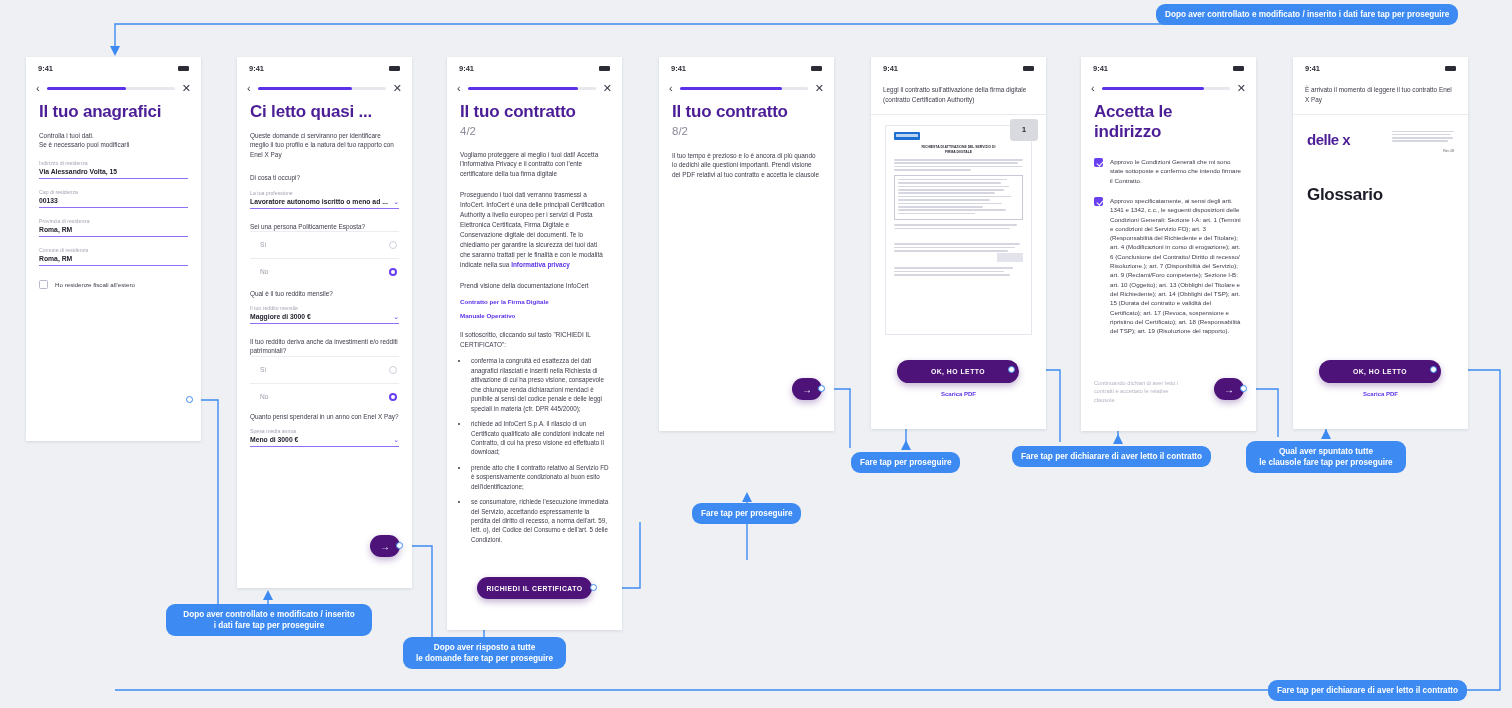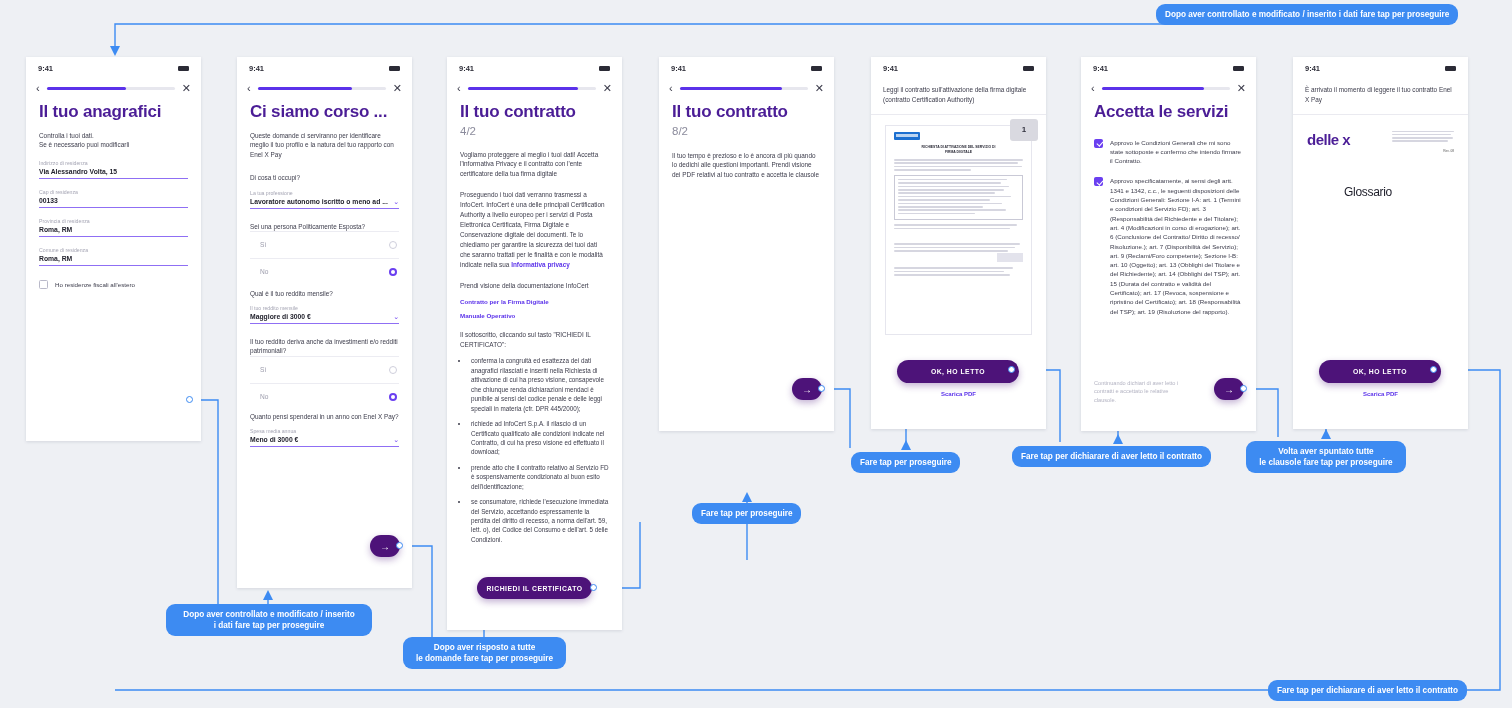--- a/index.html
+++ b/index.html
@@ -96,21 +96,21 @@
   .ln { height:1.6px; background:#d6d6e0; border-radius:1px; margin-bottom:1.8px; }
   .box { border:1px solid #c9c9d6; padding:3px; margin:4px 0; }
   .pagebadge {
     position:absolute; right:6px; top:6px; width:28px; height:22px; background:#d9d9e0;
     border-radius:3px; display:flex; align-items:center; justify-content:center;
     font-size:8px; color:#33333f; font-weight:600;
   }
   .stamp { width:26px; height:9px; background:#e3e3ec; margin-left:auto; }
 
   .enelx { font-size:15px; font-weight:700; color:#4b1d96; letter-spacing:-.5px; }
-  .glossario { font-size:12px; font-weight:400; color:#1c1c28; letter-spacing:-.3px;margin-left:37px; }
+  .glossario { font-size:17px; font-weight:700; color:#1c1c28; letter-spacing:-.3px; }
   .scarica { text-align:center; font-size:6px; font-weight:700; color:#5b32ea; }
 
   
   .note {
     position:absolute; background:#3d8bf2; color:#fff; border-radius:9px;
     font-size:8.2px; font-weight:700; text-align:center; line-height:1.35;
     padding:5px 9px; white-space:pre-line;
   }
   .topnote { font-size:8.2px; }
 </style>
@@ -210,21 +210,21 @@
       <span class="batt"></span>
     </div>
     <div class="navrow">
       <span class="chev-back">‹</span>
       <span class="progress">
           <i style="width:74%"></i>
         </span>
       <span class="xmark">✕</span>
     </div>
     <div class="pad">
-      <div class="h1">Ci siamo corso ...</div>
+      <div class="h1">Ci letto quasi ...</div>
       <div class="p">Queste domande ci serviranno per identificare meglio il tuo profilo e la natura del tuo rapporto con Enel X Pay</div>
 
       <div class="q">Di cosa ti occupi?</div>
       <div>
         <div class="sel-lbl">La tua professione</div>
         <div class="sel-row">
           <span class="sel-val">Lavoratore autonomo iscritto o meno ad ...</span>
           <span class="caret">⌄</span>
         </div>
         <div class="underline"></div>
@@ -393,21 +393,21 @@
       <span class="batt"></span>
     </div>
     <div class="navrow">
       <span class="chev-back">‹</span>
       <span class="progress">
           <i style="width:80%"></i>
         </span>
       <span class="xmark">✕</span>
     </div>
     <div class="pad">
-      <div class="h1">Accetta le servizi</div>
+      <div class="h1">Accetta le indirizzo</div>
 
       <div class="chk-row" style="align-items:flex-start;margin-top:16px;">
         <span class="chkbox on" style="margin-top:1px;"></span>
         <span class="chk-label" style="line-height:1.5">Approvo le Condizioni Generali che mi sono state sottoposte e confermo che intendo firmare il Contratto.</span>
       </div>
 
       <div class="chk-row" style="align-items:flex-start;margin-top:11px;">
         <span class="chkbox on" style="margin-top:1px;"></span>
         <span class="chk-label" style="line-height:1.5">Approvo specificatamente, ai sensi degli artt. 1341 e 1342, c.c., le seguenti disposizioni delle Condizioni Generali: Sezione I-A: art. 1 (Termini e condizioni del Servizio FD); art. 3 (Responsabilità del Richiedente e del Titolare); art. 4 (Modificazioni in corso di erogazione); art. 6 (Conclusione del Contratto/ Diritto di recesso/ Risoluzione.); art. 7 (Disponibilità del Servizio); art. 9 (Reclami/Foro competente); Sezione I-B: art. 10 (Oggetto); art. 13 (Obblighi del Titolare e del Richiedente); art. 14 (Obblighi del TSP); art. 15 (Durata del contratto e validità del Certificato); art. 17 (Revoca, sospensione e ripristino del Certificato); art. 18 (Responsabilità del TSP); art. 19 (Risoluzione del rapporto).</span>
       </div>
@@ -453,18 +453,18 @@
 
   <div class="note" style="left:166px;top:604px;width:206px;">Dopo aver controllato e modificato / inserito
 i dati fare tap per proseguire</div>
 
   <div class="note" style="left:692px;top:503px;white-space:nowrap;">Fare tap per proseguire</div>
 
   <div class="note" style="left:851px;top:452px;white-space:nowrap;">Fare tap per proseguire</div>
 
   <div class="note" style="left:1012px;top:446px;white-space:nowrap;">Fare tap per dichiarare di aver letto il contratto</div>
 
-  <div class="note" style="left:1246px;top:441px;width:160px;">Volta aver spuntato tutte
+  <div class="note" style="left:1246px;top:441px;width:160px;">Qual aver spuntato tutte
 le clausole fare tap per proseguire</div>
 
   <div class="note" style="left:1268px;top:680px;white-space:nowrap;">Fare tap per dichiarare di aver letto il contratto</div>
 
 </div>
 
 </body></html>

